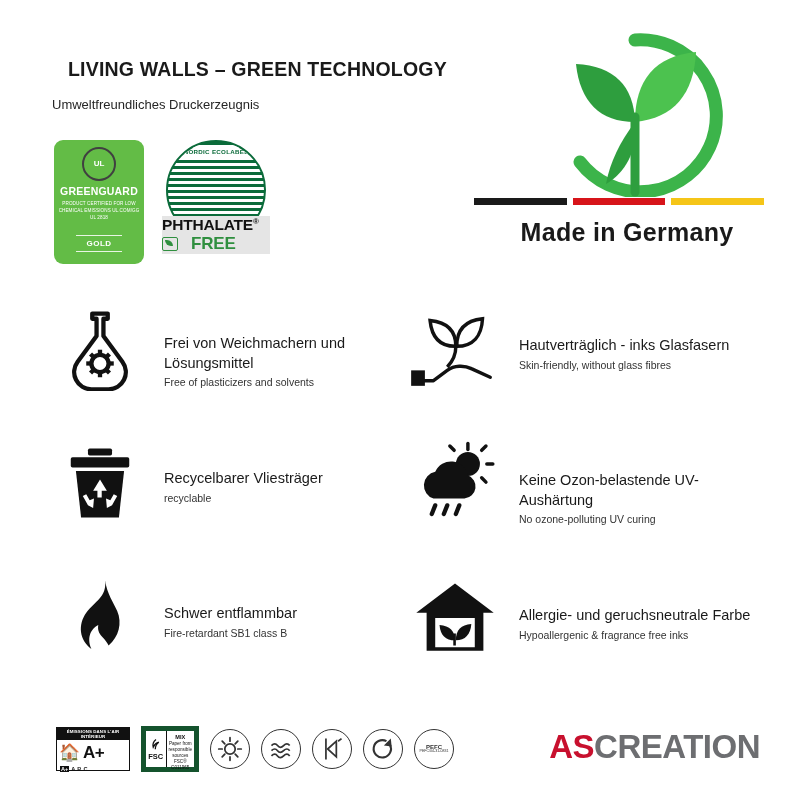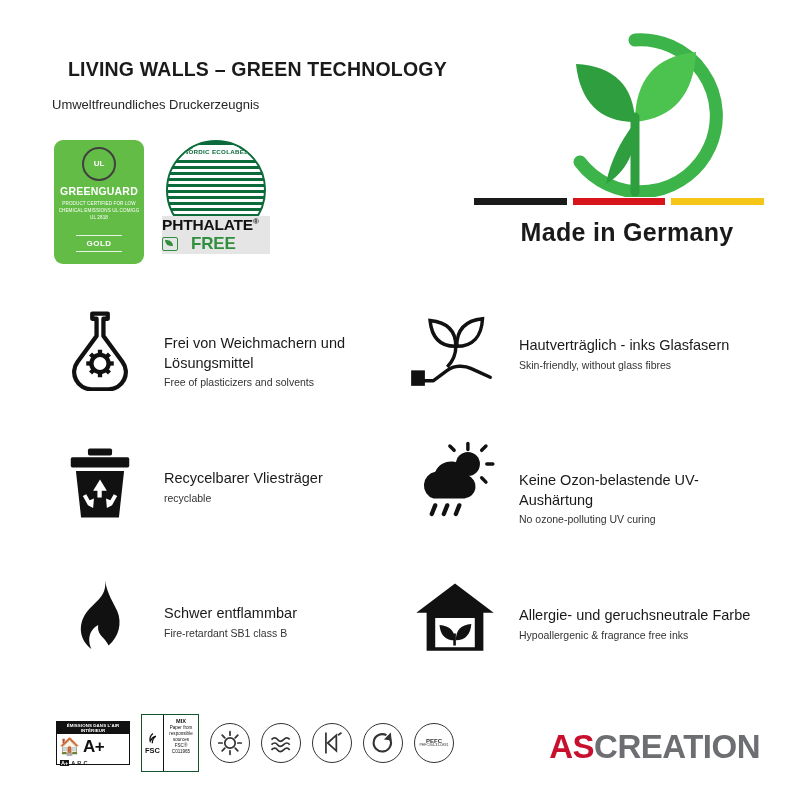--- a/index.html
+++ b/index.html
@@ -316,22 +316,22 @@
     padding-left: 3px;
   }
   .emis-scale span.on {
     background: #111;
     color: #fff;
     padding: 0 1px;
   }
 
   .fsc {
     width: 58px;
-    height: 58px;
-    border: 1px solid #14532d;
+    height: 46px;
+    border: 5px solid #14532d;
     box-sizing: border-box;
     display: flex;
     font-size: 4.6px;
     color: #111;
     background: #fff;
   }
   .fsc-left {
     width: 21px;
     border-right: 1px solid #111;
     display: flex;

